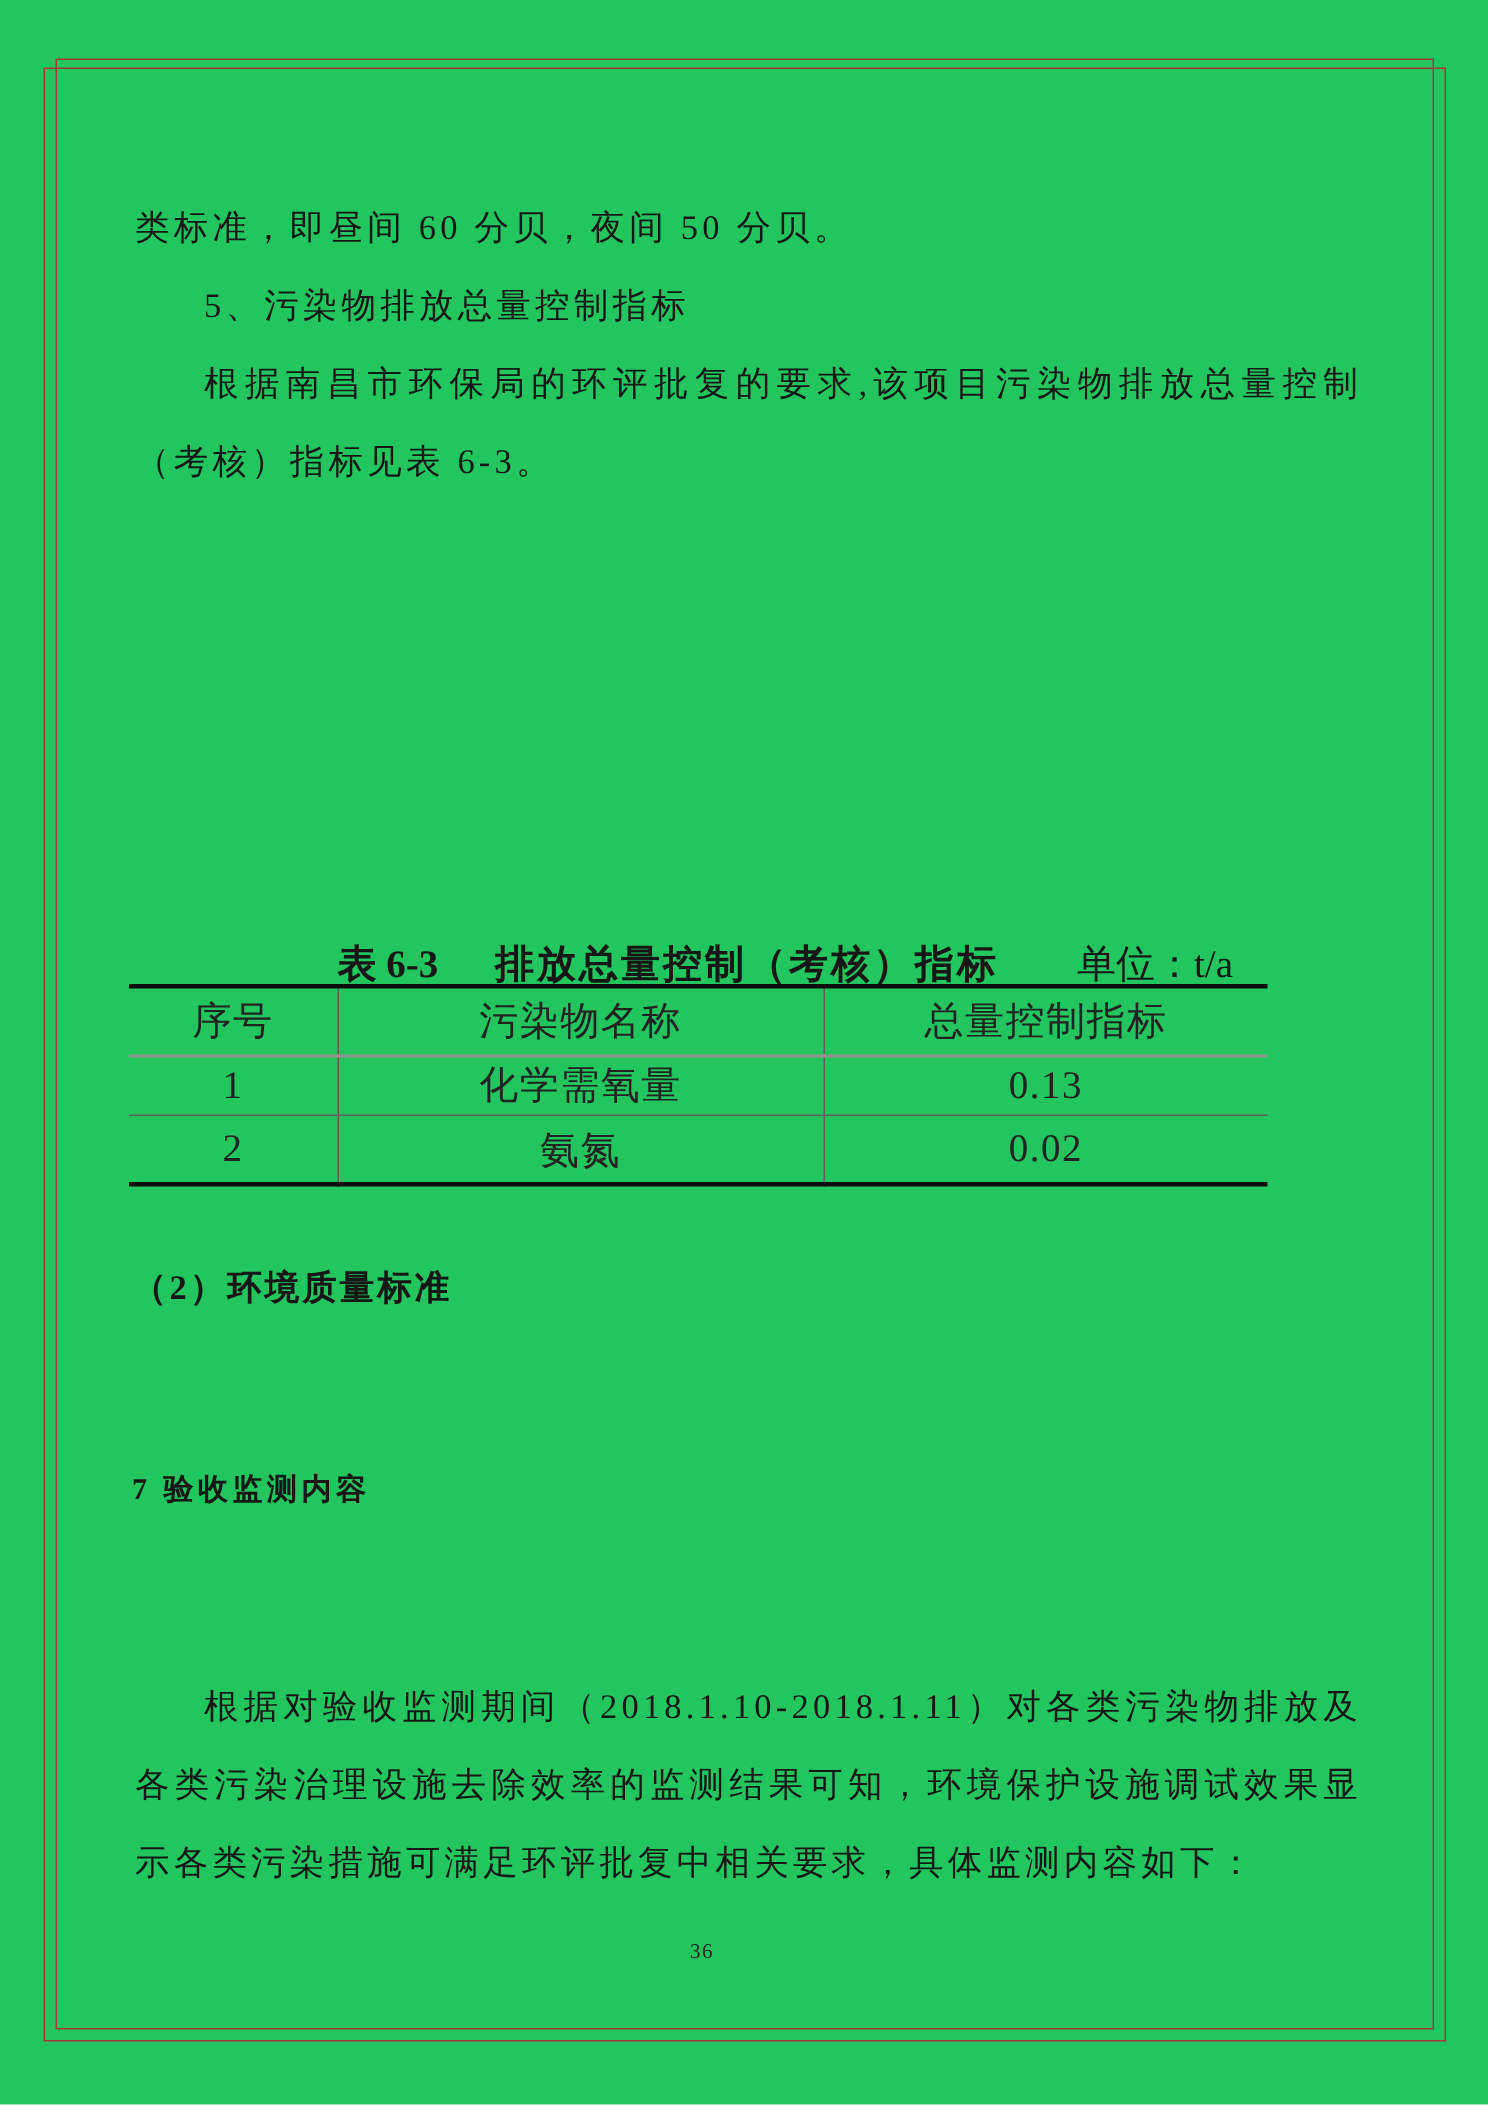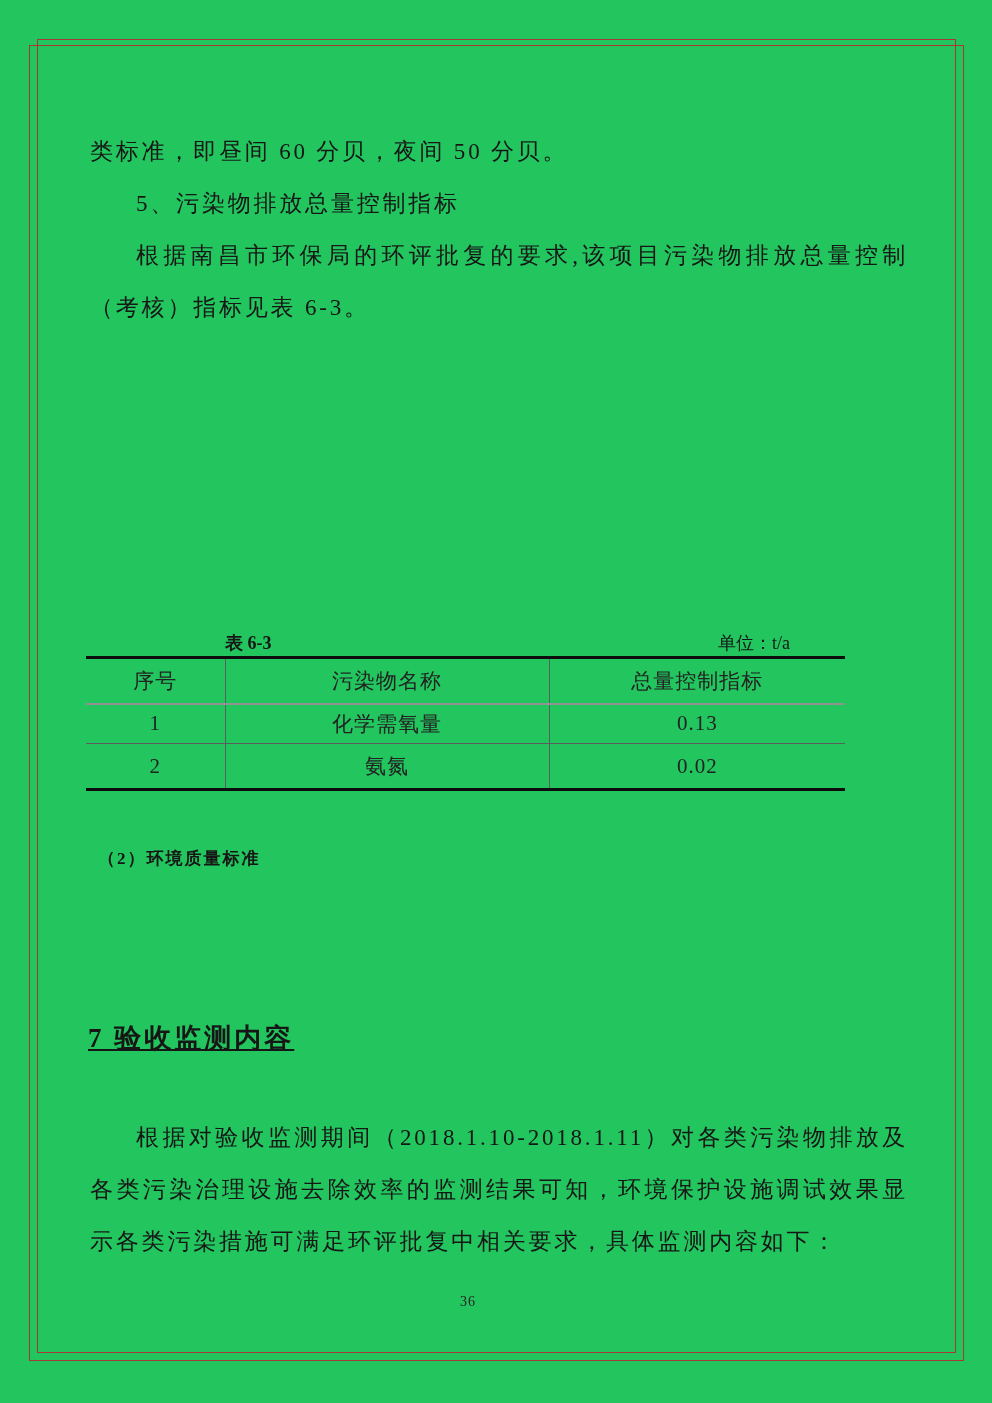--- a/index.html
+++ b/index.html
@@ -21,61 +21,62 @@
     margin:0;
     font-size:23px;
     line-height:52px;
     letter-spacing:2.8px;
     text-align:justify;
     text-justify:inter-character;
   }
   .noindent{text-indent:0;}
   .indent{text-indent:2em;}
 
-  .caption{position:absolute;left:90px;top:628px;width:818px;height:30px;font-size:18px;line-height:30px;}
+  .caption{position:absolute;left:90px;top:628px;width:818px;height:30px;font-size:26px;line-height:30px;}
   .cap-label{position:absolute;left:135px;font-weight:bold;}
   .cap-title{position:absolute;left:240px;font-weight:bold;letter-spacing:2px;}
   .cap-unit{position:absolute;left:628px;font-weight:normal;}
 
   .data-table{
     position:absolute;left:86px;top:656px;width:759px;
     border-collapse:collapse;table-layout:fixed;
     border-top:3px solid #0d0d0d;border-bottom:3px solid #0d0d0d;
-    font-size:21px;color:#222;letter-spacing:1px;
+    font-size:26px;color:#222;letter-spacing:1px;
   }
   .data-table th,.data-table td{
     font-weight:normal;text-align:center;vertical-align:middle;padding:0;
   }
   .data-table thead tr{height:46px;border-bottom:2px solid #919191;}
   .data-table tbody tr.r1{height:40px;border-bottom:1px solid #5d5d5d;}
   .data-table tbody tr.r2{height:46px;}
   .data-table .bl{border-left:1px solid #5d5d5d;}
 
-  .h-env{position:absolute;left:98px;top:842px;margin:0;font-size:17px;line-height:34px;font-weight:bold;letter-spacing:2px;}
+  .h-env{position:absolute;left:88px;top:842px;margin:0;font-size:23px;line-height:34px;font-weight:bold;letter-spacing:2px;}
   .sec-env{position:absolute;left:90px;top:886px;width:818px;}
-  .h7{position:absolute;left:88px;top:1017px;margin:0;font-size:27px;line-height:42px;font-weight:bold;letter-spacing:3px;text-decoration:underline;}
+  .h7{position:absolute;left:88px;top:972px;margin:0;font-size:20px;line-height:42px;font-weight:bold;letter-spacing:3px;}
   .h71{position:absolute;left:88px;top:1057px;margin:0;font-size:24px;line-height:42px;font-weight:bold;letter-spacing:2px;}
   .sec-monitor{position:absolute;left:90px;top:1112px;width:818px;}
   .page-number{position:absolute;left:0;top:1294px;width:936px;text-align:center;font-size:14px;letter-spacing:1px;color:#222;}
 </style>
 </head>
 <body>
 
 <div class="page">
   <div class="frame frame-inner"></div>
   <div class="frame frame-outer"></div>
 
   <div class="sec-top">
     <p class="body noindent">类标准，即昼间 60 分贝，夜间 50 分贝。</p>
     <p class="body indent">5、污染物排放总量控制指标</p>
     <p class="body indent">根据南昌市环保局的环评批复的要求,该项目污染物排放总量控制（考核）指标见表 6-3。</p>
   </div>
 
   <div class="caption">
     <span class="cap-label">表 6-3</span>
+    <span class="cap-title">排放总量控制（考核）指标</span>
     <span class="cap-unit">单位：t/a</span>
   </div>
 
   <table class="data-table">
     <colgroup>
       <col style="width:139px">
       <col style="width:324px">
       <col style="width:296px">
     </colgroup>
     <thead>

